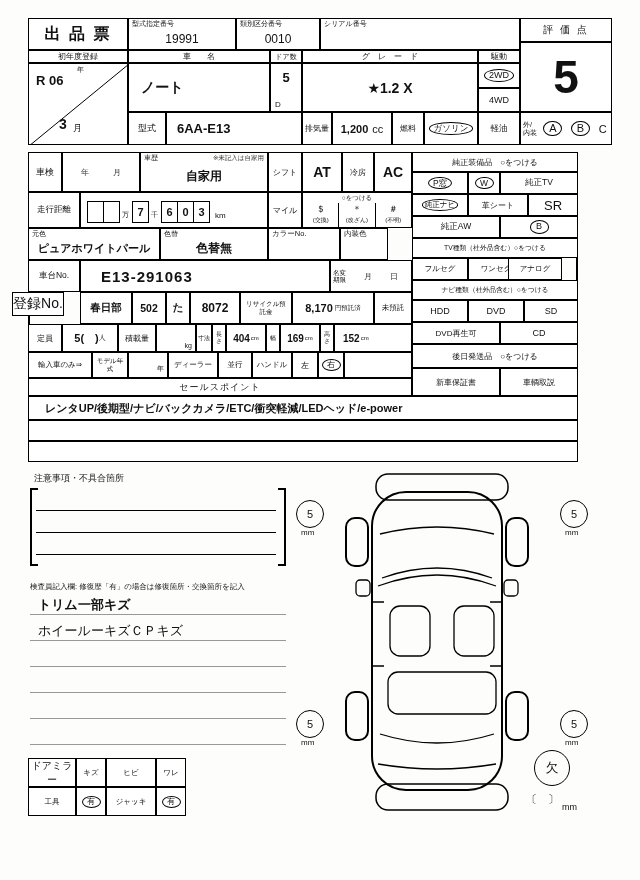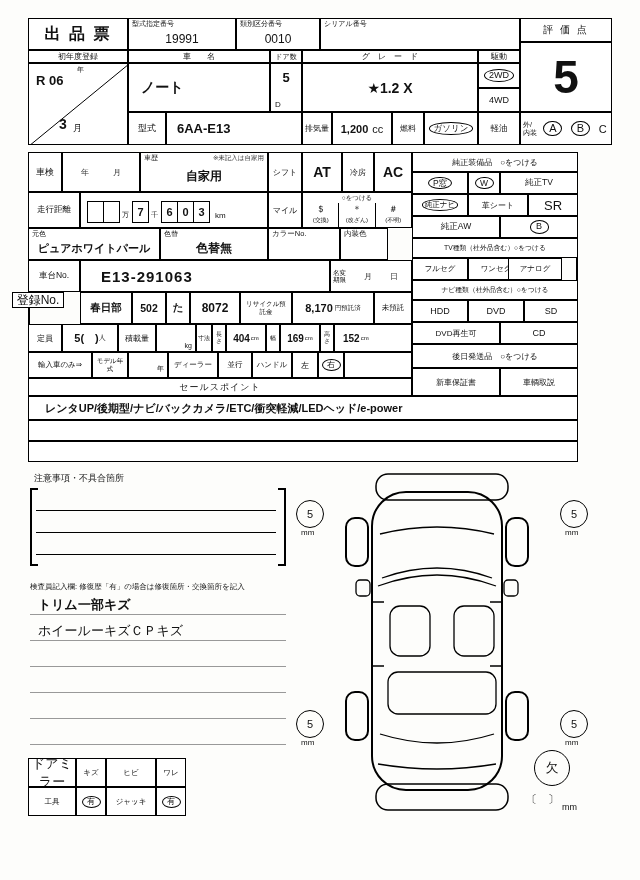--- a/index.html
+++ b/index.html
@@ -168,21 +168,21 @@
     <div class="abs" style="left:20px;top:0;bottom:0;display:flex;align-items:center;font-size:15px;font-weight:bold;letter-spacing:1px">E13-291063</div>
   </div>
   <div class="cell" style="left:330px;top:260px;width:82px;height:32px">
     <span class="abs" style="left:2px;top:50%;transform:translateY(-50%);width:16px;font-size:6.5px;line-height:1.15">名変期限</span>
     <div class="abs cen" style="left:20px;right:0;top:0;bottom:0;gap:18px;font-size:8px;color:#333">
       <span>月</span>
       <span>日</span>
     </div>
   </div>
 
-  <div class="cell cen" style="left:12px;top:292px;width:52px;height:16px;font-size:12px">登録No.</div>
+  <div class="cell cen" style="left:12px;top:292px;width:52px;height:24px;font-size:14px">登録No.</div>
   <div class="cell cen" style="left:80px;top:292px;width:52px;height:32px;font-size:10.5px;font-weight:bold">春日部</div>
   <div class="cell cen" style="left:132px;top:292px;width:34px;height:32px;font-size:10.5px;font-weight:bold">502</div>
   <div class="cell cen" style="left:166px;top:292px;width:24px;height:32px;font-size:10.5px;font-weight:bold">た</div>
   <div class="cell cen" style="left:190px;top:292px;width:50px;height:32px;font-size:12px;font-weight:bold">8072</div>
   <div class="cell cen" style="left:240px;top:292px;width:52px;height:32px;font-size:6.5px;line-height:1.2;padding:0 2px">リサイクル預託金</div>
   <div class="cell cen" style="left:292px;top:292px;width:82px;height:32px">
     <span style="font-size:11px;font-weight:bold">8,170</span>
     <span style="font-size:6.5px;margin-left:2px">円預託済</span>
   </div>
   <div class="cell cen" style="left:374px;top:292px;width:38px;height:32px;font-size:7.5px">未預託</div>
@@ -277,21 +277,21 @@
 
   <div class="abs nob" style="left:38px;top:596px;font-size:13px;font-weight:bold">トリム一部キズ</div>
   <div class="hline" style="left:30px;top:614px;width:256px"></div>
   <div class="abs nob" style="left:38px;top:622px;font-size:13px;font-weight:normal">ホイールーキズＣＰキズ</div>
   <div class="hline" style="left:30px;top:640px;width:256px"></div>
   <div class="hline" style="left:30px;top:666px;width:256px"></div>
   <div class="hline" style="left:30px;top:692px;width:256px"></div>
   <div class="hline" style="left:30px;top:718px;width:256px"></div>
   <div class="hline" style="left:30px;top:744px;width:256px"></div>
 
-  <div class="cell cen" style="left:28px;top:758px;width:48px;height:29px;font-size:13px">ドアミラー</div>
+  <div class="cell cen" style="left:28px;top:758px;width:48px;height:29px;font-size:10px">ドアミラー</div>
   <div class="cell cen" style="left:76px;top:758px;width:30px;height:29px;font-size:7.5px">キズ</div>
   <div class="cell cen" style="left:106px;top:758px;width:50px;height:29px;font-size:7.5px">ヒビ</div>
   <div class="cell cen" style="left:156px;top:758px;width:30px;height:29px;font-size:7.5px">ワレ</div>
   <div class="cell cen" style="left:28px;top:787px;width:48px;height:29px;font-size:7.5px">工具</div>
   <div class="cell cen" style="left:76px;top:787px;width:30px;height:29px;font-size:8px">
     <span class="circ">有</span>
   </div>
   <div class="cell cen" style="left:106px;top:787px;width:50px;height:29px;font-size:7.5px">ジャッキ</div>
   <div class="cell cen" style="left:156px;top:787px;width:30px;height:29px;font-size:8px">
     <span class="circ">有</span>

